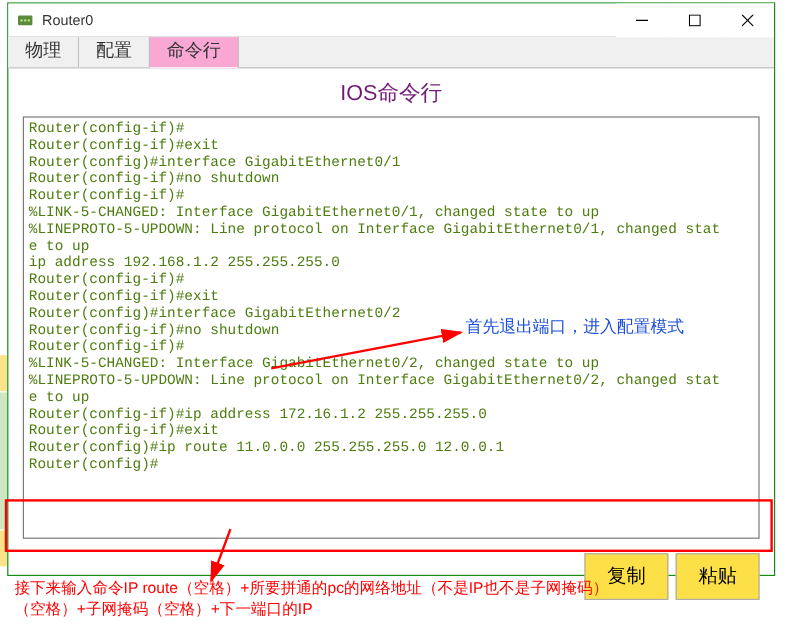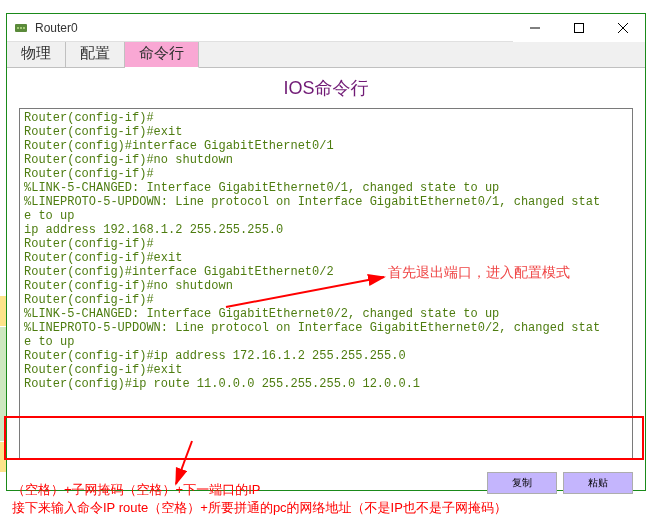--- a/index.html
+++ b/index.html
@@ -1,35 +1,35 @@
 <!DOCTYPE html>
 <html><head>
 <meta charset="utf-8">
 <style>
 * { box-sizing: border-box; margin: 0; padding: 0; }
 body { font-family: "Microsoft YaHei", Arial, sans-serif; font-size: 12px; background: #fff; width: 655px; height: 521px; position: relative; }
-.window { position: absolute; left: 6px; top: 13px; width: 640px; height: 478px; border: 1px solid #1a8a1a; background: #fff; }
+.window { position: absolute; left: 6px; top: 2px; width: 640px; height: 478px; border: 1px solid #1a8a1a; background: #fff; }
 .titlebar { height: 28px; display: flex; align-items: center; padding-left: 6px; background: #fff; border-bottom: 1px solid #e0e0e0; }
 .titlebar-icon { width: 16px; height: 16px; margin-right: 6px; }
 .titlebar-title { flex: 1; font-size: 12px; color: #333; }
 .win-controls { display: flex; }
 .win-btn { width: 44px; height: 28px; display: flex; align-items: center; justify-content: center; background: #fff; }
 .tabs { display: flex; background: #f0f0f0; border-bottom: 1px solid #c0c0c0; height: 26px; }
 .tab { padding: 2px 14px; font-size: 15px; color: #333; border-right: 1px solid #c0c0c0; background: #f0f0f0; }
 .tab.active { background: #f9a8d4; border-bottom: 1px solid #fff; margin-bottom: -1px; }
 .panel-title { text-align: center; font-size: 18px; padding: 8px 0; color: #701a75; }
 .terminal-wrap { padding: 0 12px 8px 12px; }
 .terminal { border: 1px solid #7a7a7a; background: #fff; height: 352px; overflow: hidden; padding: 2px 4px; font-family: "Courier New", monospace; font-size: 12px; line-height: 14px; color: #4d7c0f; position: relative; }
 .terminal-line { white-space: pre; }
 .btn-row { display: flex; justify-content: flex-end; gap: 6px; padding: 4px 12px; }
-.btn { width: 70px; height: 22px; border: 1px solid #adadad; background: #c4b5fd; font-size: 10px; display: flex; align-items: center; justify-content: center; }
+.btn { width: 70px; height: 39px; border: 1px solid #adadad; background: #fde047; font-size: 16px; display: flex; align-items: center; justify-content: center; }
 .left-bg1 { position: absolute; left: 0; top: 296px; width: 6px; height: 30px; background: #fce38a; }
 .left-bg2 { position: absolute; left: 0; top: 327px; width: 6px; height: 114px; background: #cde8c0; }
 .left-bg3 { position: absolute; left: 0; top: 442px; width: 6px; height: 30px; background: #fce38a; }
-.anno1 { position: absolute; left: 388px; top: 264px; color: #ef4444; font-size: 14px; }
+.anno1 { position: absolute; left: 388px; top: 264px; color: #1d4ed8; font-size: 14px; }
 .anno2 { position: absolute; left: 12px; top: 481px; color: #ff0000; font-size: 13px; line-height: 18px; }
 .red-box { position: absolute; left: 4px; top: 416px; width: 640px; height: 44px; border: 2px solid #ff0000; pointer-events: none; }
 .arrow1 { position: absolute; left: 216px; top: 271px; pointer-events: none; }
 .arrow2 { position: absolute; left: 170px; top: 438px; pointer-events: none; }
 </style>
 </head>
 <body>
 
 <div class="left-bg1"></div>
 <div class="left-bg2"></div>
@@ -91,20 +91,21 @@
       <div class="terminal-line">Router(config-if)#no shutdown</div>
       <div class="terminal-line"></div>
       <div class="terminal-line">Router(config-if)#</div>
       <div class="terminal-line">%LINK-5-CHANGED: Interface GigabitEthernet0/2, changed state to up</div>
       <div class="terminal-line"></div>
       <div class="terminal-line">%LINEPROTO-5-UPDOWN: Line protocol on Interface GigabitEthernet0/2, changed stat</div>
       <div class="terminal-line">e to up</div>
       <div class="terminal-line">Router(config-if)#ip address 172.16.1.2 255.255.255.0</div>
       <div class="terminal-line">Router(config-if)#exit</div>
       <div class="terminal-line">Router(config)#ip route 11.0.0.0 255.255.255.0 12.0.0.1</div>
+      <div class="terminal-line">Router(config)#</div>
     </div>
   </div>
 
   <div class="btn-row">
     <div class="btn">复制</div>
     <div class="btn">粘贴</div>
   </div>
 </div>
 
 <div class="red-box"></div>
@@ -122,15 +123,15 @@
   <defs>
       <marker id="ah2" markerWidth="10" markerHeight="10" refX="8" refY="3" orient="auto">
         <path d="M0,0 L0,6 L9,3 z" fill="#ff0000"></path>
       </marker>
     </defs>
   <line x1="22" y1="3" x2="6" y2="46" stroke="#ff0000" stroke-width="2" marker-end="url(#ah2)"></line>
 </svg>
 
 <div class="anno1">首先退出端口，进入配置模式</div>
 <div class="anno2">
+  <div>接下来输入命令IP route（空格）+所要拼通的pc的网络地址（不是IP也不是子网掩码）</div>
   <div>（空格）+子网掩码（空格）+下一端口的IP</div>
-  <div>接下来输入命令IP route（空格）+所要拼通的pc的网络地址（不是IP也不是子网掩码）</div>
 </div>
 
 </body></html>

